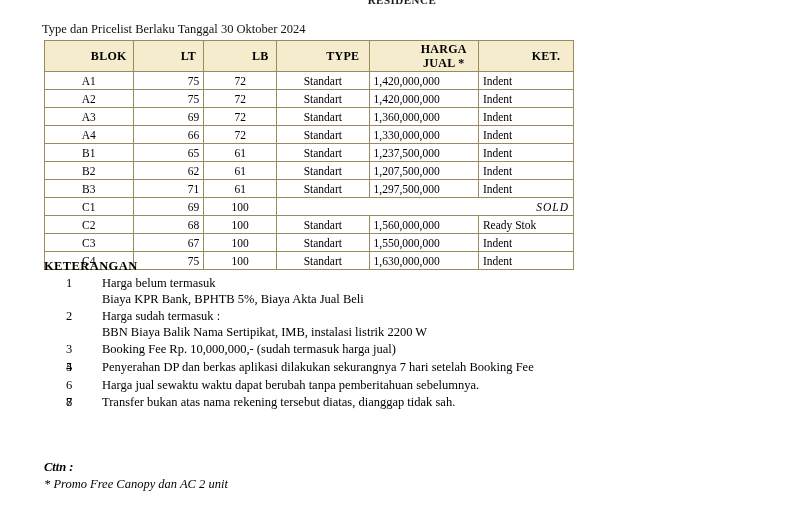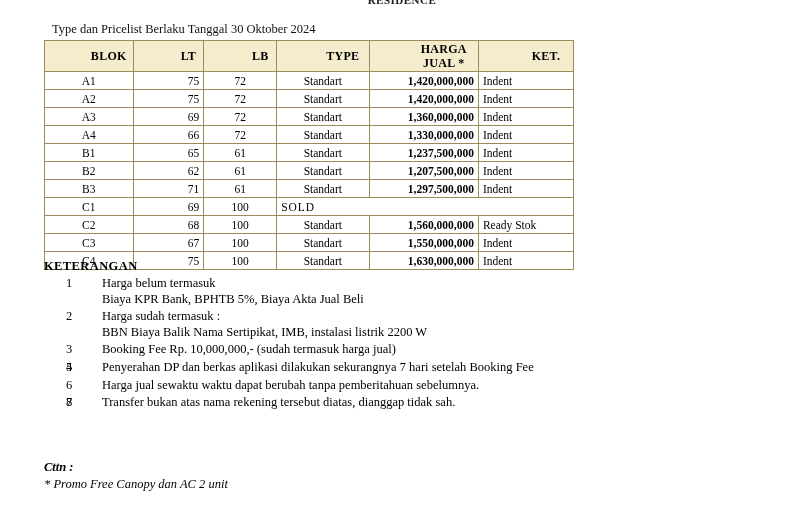--- a/index.html
+++ b/index.html
@@ -27,21 +27,21 @@
     width: 804px;
     text-align: center;
     font-weight: bold;
     font-size: 11px;
     letter-spacing: 0.5px;
     color: #1a1a1a;
   }
   .subtitle {
     position: absolute;
     top: 22px;
-    left: 52px;
+    left: 42px;
     font-size: 12.5px;
     color: #111;
   }
   table.pricelist {
     position: absolute;
     top: 40px;
     left: 44px;
     border-collapse: collapse;
     width: 530px;
     font-size: 11.5px;
@@ -59,24 +59,25 @@
     text-align: center;
     font-size: 12px;
     letter-spacing: 0.3px;
     height: 17px;
     padding-left: 44px;
   }
   .c-blok { width: 58px; text-align: center; }
   .c-lt   { width: 52px; text-align: right; }
   .c-lb   { width: 60px; text-align: center; }
   .c-type { width: 94px; text-align: center; }
-  .c-harga{ width: 134px; text-align: right; padding-right: 6px; font-weight: bold; }
+  .c-harga{ width: 134px; padding-right: 6px; }
   .c-ket  { width: 132px; text-align: left; padding-left: 4px; }
   td.sold {
-    text-align: left;
+    text-align: right;
+    font-style: italic;
     letter-spacing: 1px;
   }
   .keterangan-title {
     position: absolute;
     top: 259px;
     left: 44px;
     font-weight: bold;
     font-size: 12.5px;
     letter-spacing: 0.4px;
   }

